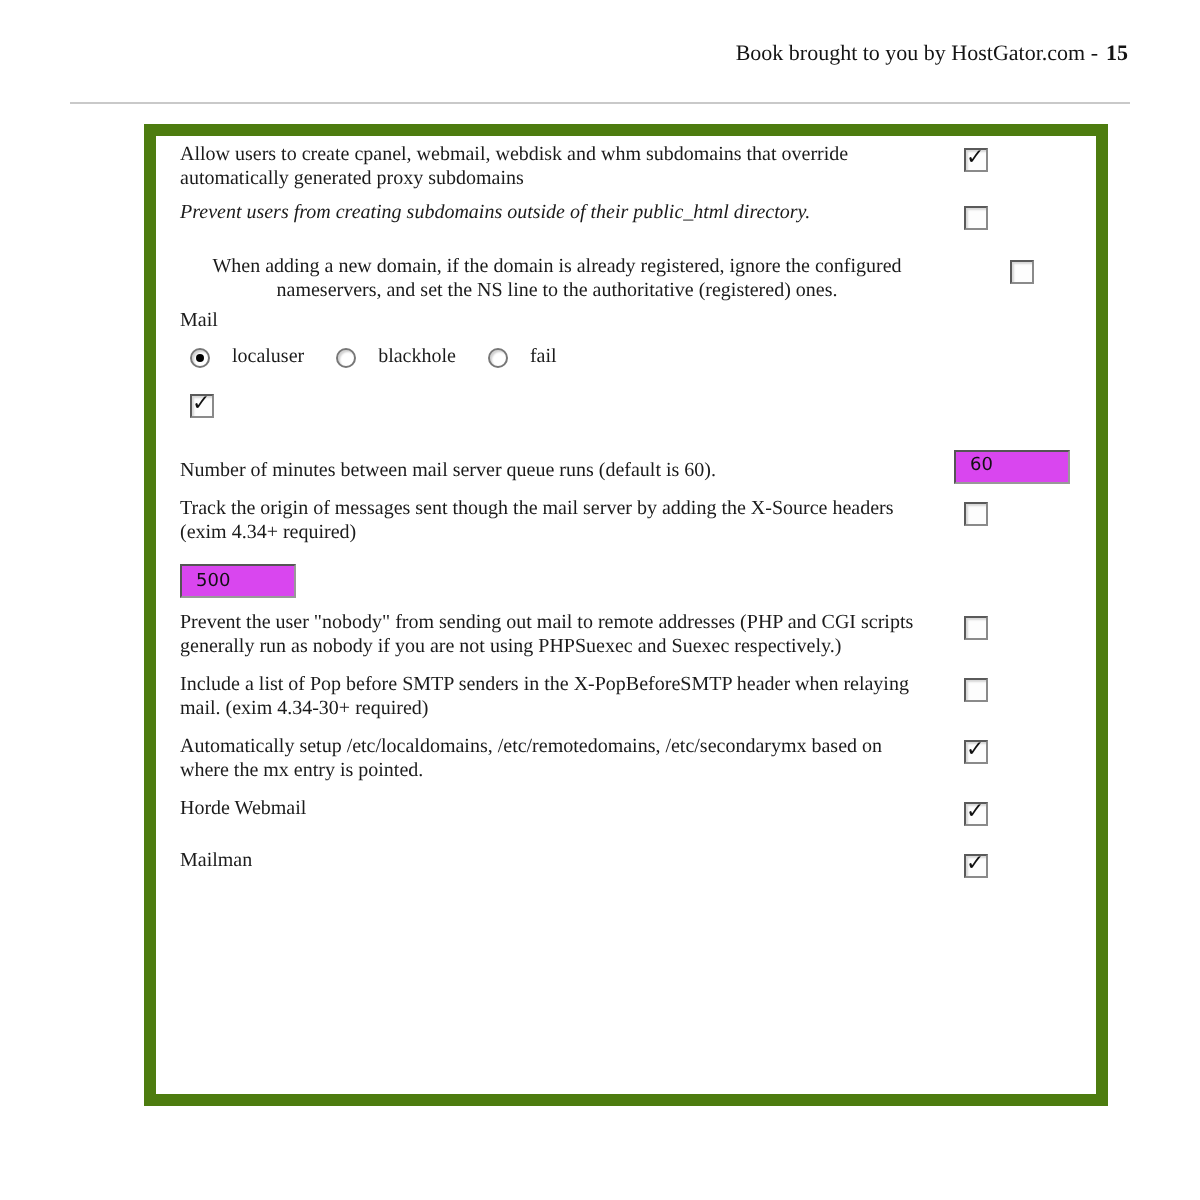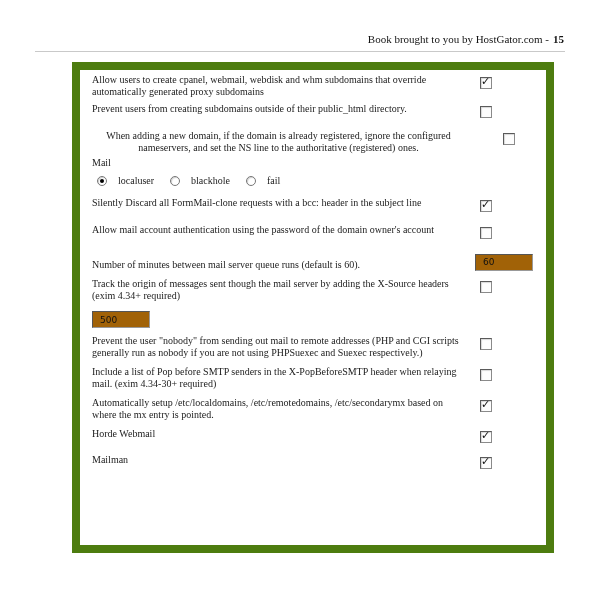--- a/index.html
+++ b/index.html
@@ -2,56 +2,56 @@
 <html><head>
 <meta charset="utf-8">
 <style>
   html,body { margin:0; padding:0; }
   body {
     width:600px; height:600px; background:#ffffff; position:relative;
     font-family:"Liberation Serif","DejaVu Serif",serif; color:#1b1b1b;
     overflow:hidden;
   }
   .page-header {
-    position:absolute; top:33px; right:36px; font-size:11px; color:#141414;
+    position:absolute; top:21px; right:36px; font-size:11px; color:#141414;
     white-space:nowrap;
   }
   .pagenum { font-weight:bold; margin-left:4px; }
   .header-rule {
     position:absolute; top:51px; left:35px; width:530px; height:0;
     border-top:1px solid #c9c9c9;
   }
   .panel {
     position:absolute; left:72px; top:62px; width:482px; height:491px;
-    box-sizing:border-box; border:8px solid #4d7c0f; background:#ffffff;
+    box-sizing:border-box; border:6px solid #4d7c0f; background:#ffffff;
     padding:4px 9px 0 12px; overflow:hidden;
   }
   .row { display:flex; margin-bottom:7px; }
   .row.vcenter { align-items:flex-end; } .g3{margin-bottom:3px;text-align:center;}
-  .g5{margin-bottom:5px;} .g8{margin-bottom:8px;} .g10{margin-bottom:10px;}
+  .g5{margin-bottom:5px;} .g8{margin-bottom:8px;font-style:italic;} .g10{margin-bottom:10px;}
   .label {
     flex:1 1 auto; font-size:10px; line-height:12px; white-space:pre-line;
     padding-right:10px;
   }
   .ctrl { flex:0 0 62px; padding-top:1px; }
   .checkbox {
     display:inline-block; width:10px; height:10px; margin-left:5px;
     border:1px solid #8a8a8a; border-top-color:#5a5a5a; border-left-color:#5a5a5a;
     background:#fdfdfd; position:relative;
     box-shadow:inset 1px 1px 1px rgba(0,0,0,0.15);
   }
   .checkbox[data-checked="true"]::after {
     content:"\2713"; position:absolute; left:0; top:-3px;
     font-family:"DejaVu Sans",sans-serif; font-size:11px; font-weight:bold; color:#111;
   }
   .tinput {
     width:58px; height:17px; box-sizing:border-box;
     border:1px solid #999; border-top-color:#555; border-left-color:#555;
     padding:1px 2px 1px 7px; font-family:"DejaVu Sans",sans-serif; font-size:9px;
-    color:#111; background:#a16207; outline:none;
+    color:#111; background:#d946ef; outline:none;
   }
   .radio-row { display:flex; align-items:center; padding-left:5px; height:13px; }
   .radio-option { display:flex; align-items:center; cursor:default; }
   .radio {
     position:relative; display:inline-block; width:8px; height:8px; border-radius:50%;
     border:1px solid #777; background:#fff; margin-right:11px;
     box-shadow:inset 1px 1px 1px rgba(0,0,0,0.18);
   }
   .radio[data-selected="true"]::after {
     content:""; position:absolute; left:2px; top:2px; width:4px; height:4px;
@@ -100,28 +100,23 @@
       <span class="radio" data-selected="false"></span>
       <span class="radio-label">blackhole</span>
     </span>
     <span class="radio-option">
       <span class="radio" data-selected="false"></span>
       <span class="radio-label">fail</span>
     </span>
   </div>
 
   <div class="row g8">
-    <div class="label">Silently Discard all FormMail-clone requests with a bcc: header in the subject line</div>
     <div class="ctrl"><span class="checkbox" data-checked="true"></span></div>
   </div>
 
-  <div class="row g8">
-    <div class="label">Allow mail account authentication using the password of the domain owner's account</div>
-    <div class="ctrl"><span class="checkbox" data-checked="false"></span></div>
-  </div>
 
   <div class="row vcenter">
     <div class="label">Number of minutes between mail server queue runs (default is 60).</div>
     <div class="ctrl" style="padding-top:0"><input type="text" class="tinput" value="60" style=""></div>
   </div>
 
   <div class="row">
     <div class="label">Track the origin of messages sent though the mail server by adding the X-Source headers
 (exim 4.34+ required)</div>
     <div class="ctrl"><span class="checkbox" data-checked="false"></span></div>

